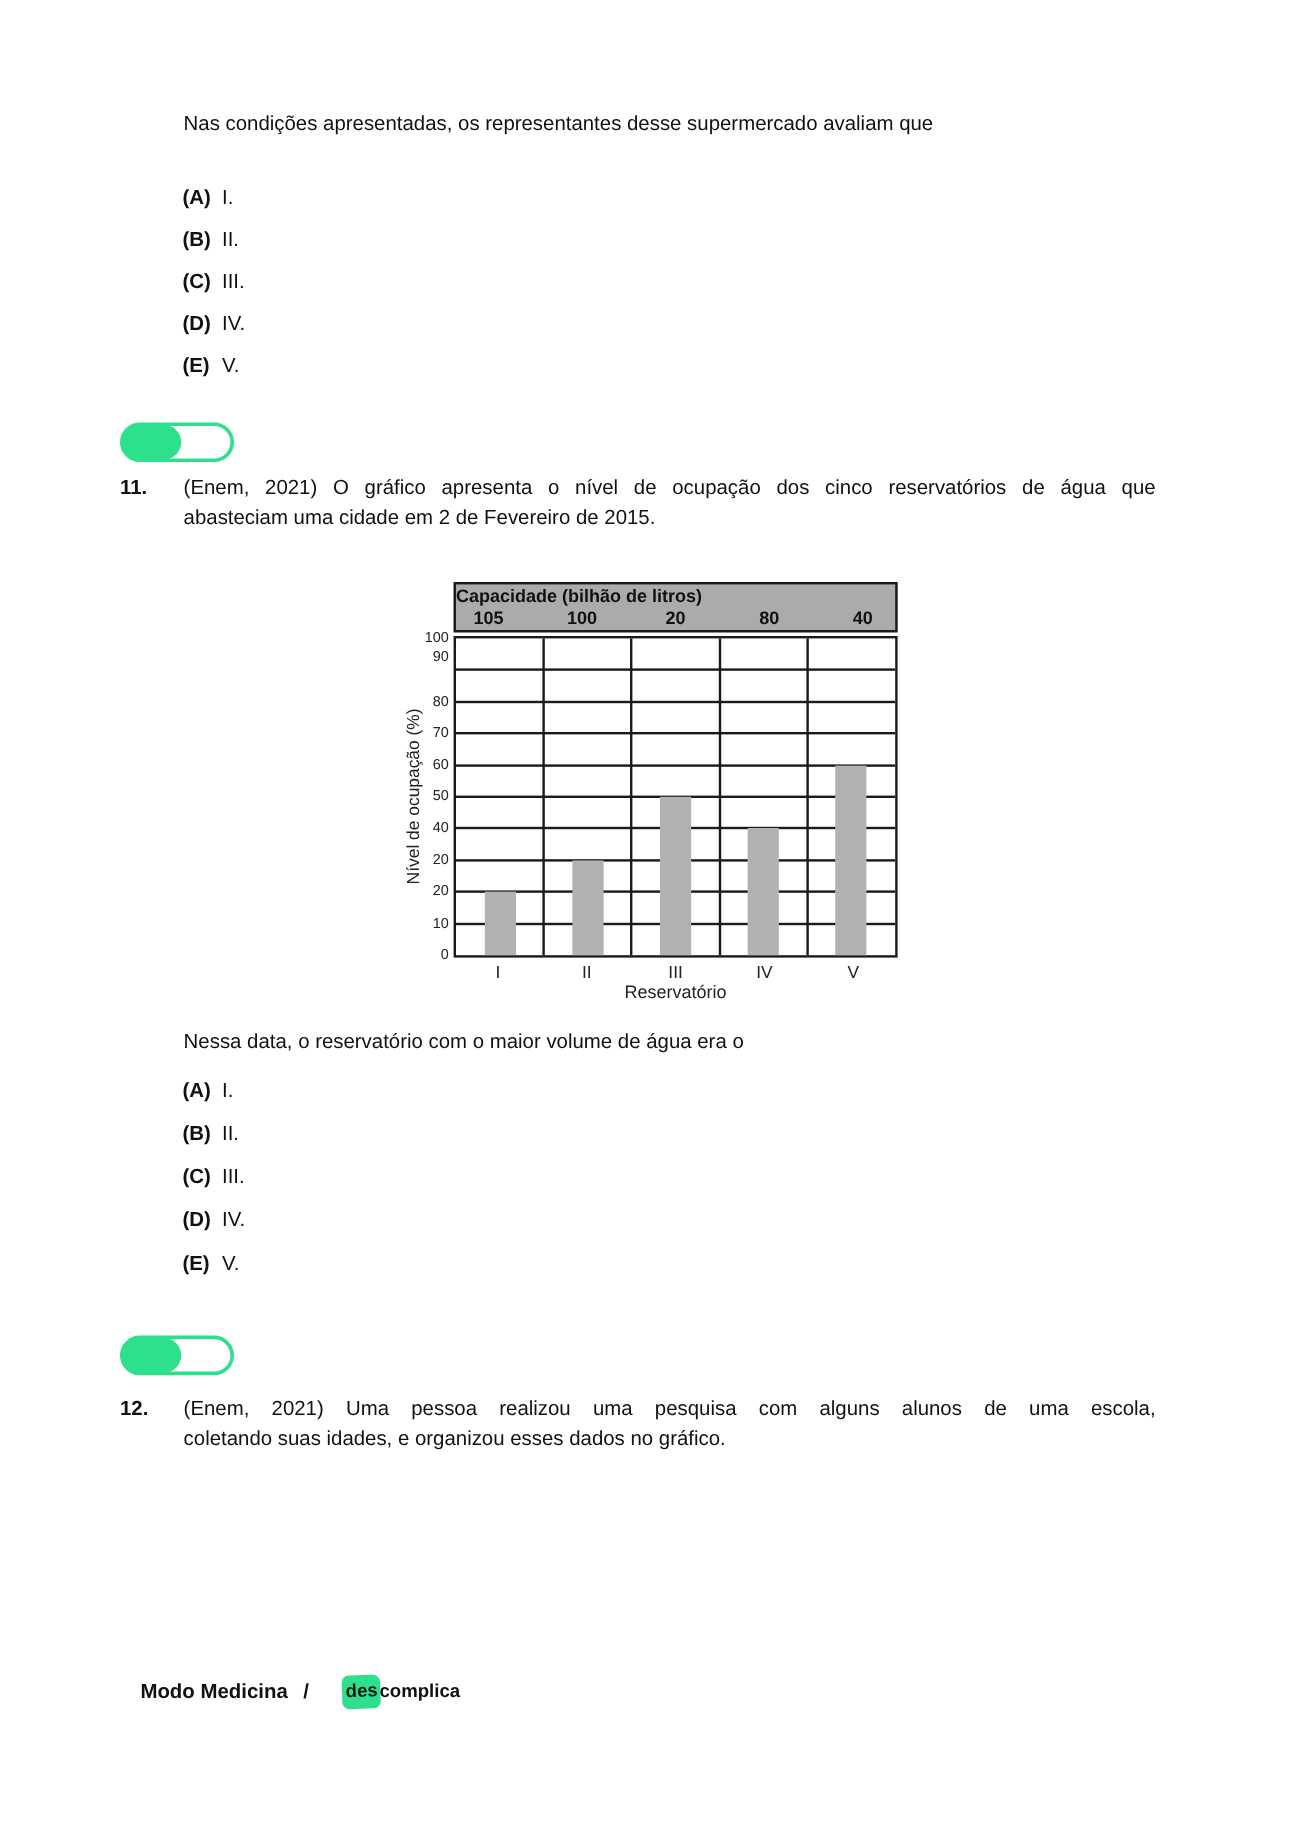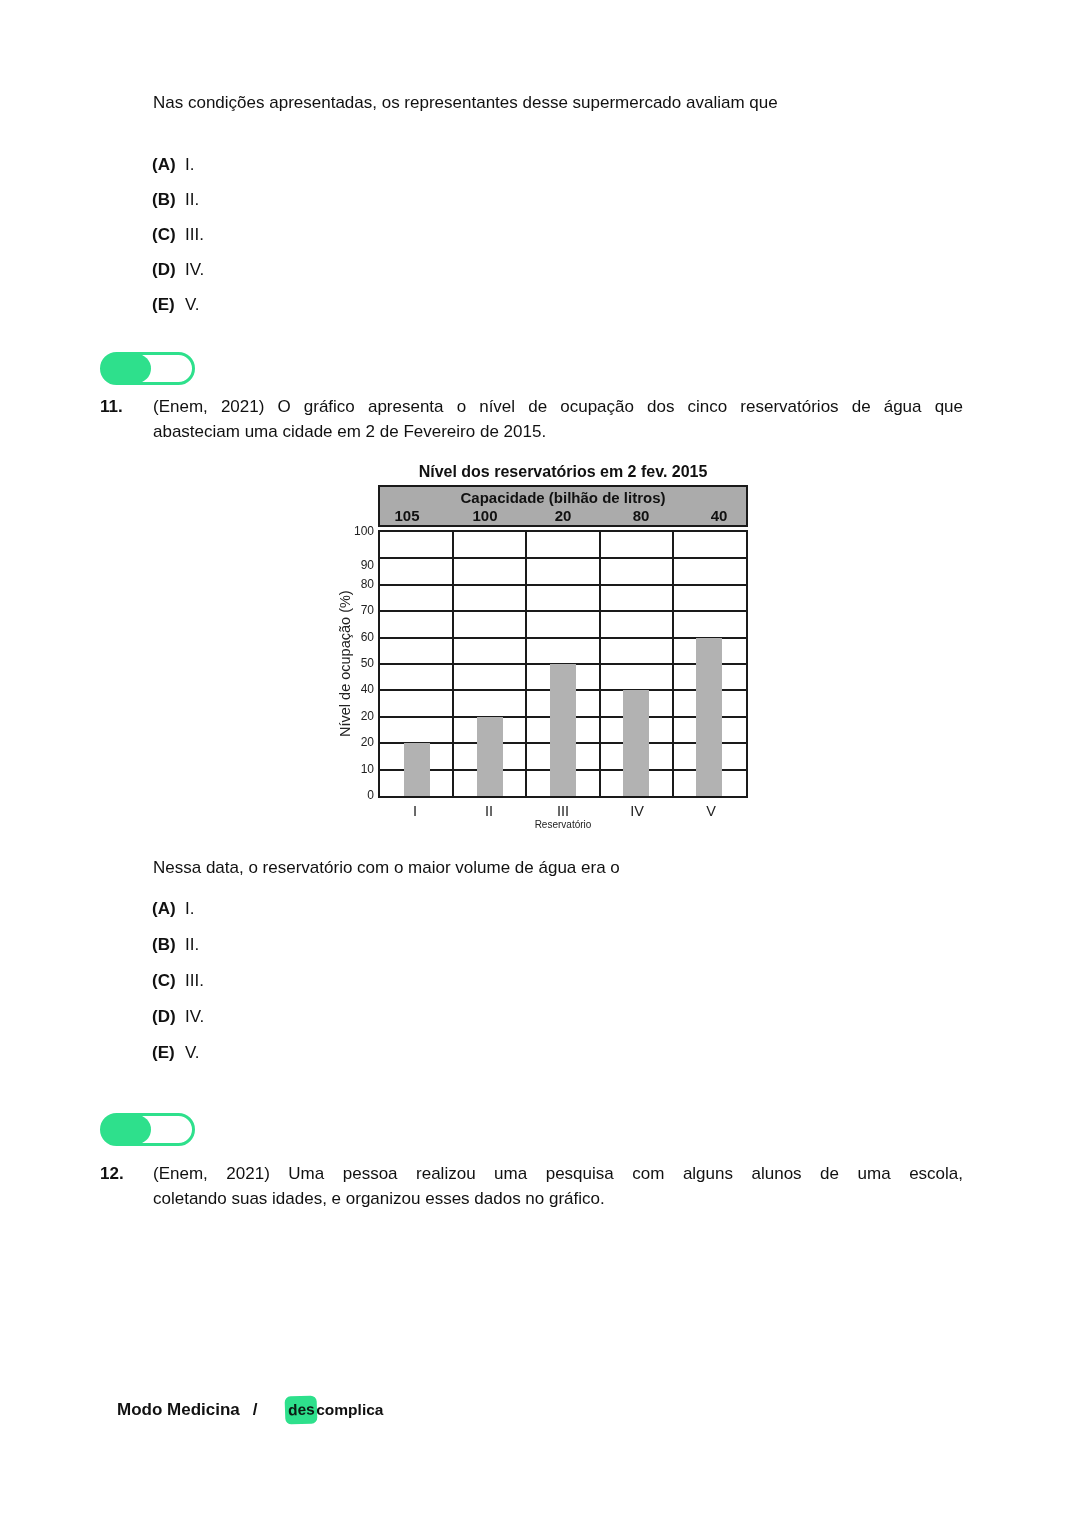--- a/index.html
+++ b/index.html
@@ -37,21 +37,21 @@
   .chart-wrap { position:absolute; left:335px; top:462px; width:415px; height:382px; }
   .chart-title {
     position:absolute; left:43px; top:0; width:370px;
     text-align:center; font-weight:bold; font-size:16px; line-height:20px;
   }
   .cap-band {
     position:absolute; left:43px; top:23px; width:370px; height:42px;
     background:#ababab; border:2px solid #1a1a1a;
   }
   .cap-band .cap-title {
-    text-align:center; font-weight:bold; font-size:15px; line-height:19px; padding-top:1px;
+    font-weight:bold; font-size:15px; line-height:19px; padding-top:1px;
   }
   .cap-band .cap-values { display:flex;gap:24px; }
   .cap-band .cap-values div {
     flex:1; text-align:center; font-weight:bold; font-size:15px; line-height:18px;
   }
   .plot {
     position:absolute; left:43px; top:68px; width:370px; height:268px;
     border:2px solid #1a1a1a; background:#ffffff;
   }
   .gridline { position:absolute; left:0; width:100%; height:2px; background:#1a1a1a; }
@@ -63,21 +63,21 @@
   }
   .ylabel {
     position:absolute; left:2px; top:68px; width:22px; height:268px;
     writing-mode:vertical-rl; transform:rotate(180deg);
     text-align:center; font-size:14.5px; color:#222; white-space:nowrap;
   }
   .cats { position:absolute; left:43px; top:341px; width:370px; display:flex; }
   .cats div { flex:1; text-align:center; font-size:14.5px; color:#222; }
   .xlabel {
     position:absolute; left:43px; top:357px; width:370px;
-    text-align:center; font-size:10px; color:#222;
+    text-align:center; font-size:15px; color:#222;
   }
   
   .footer { position:absolute; left:117px; top:1396px; display:flex; align-items:center; }
   .footer .brand { font-weight:bold; font-size:17px; }
   .footer .sep { font-weight:bold; font-size:17px; margin-left:13px; }
   .footer .logo { margin-left:27px; display:flex; align-items:center; }
   .footer .logo .des {
     display:inline-block; background:var(--green); color:#0c1b14;
     font-weight:bold; font-size:15.5px; padding:5px 2px 5px 3px;
     border-radius:6px; transform:rotate(-2deg);
@@ -105,21 +105,20 @@
     <div class="knob"></div>
   </div>
 
   <div class="abs q-number" style="left:100px; top:394px;">11.</div>
   <div class="abs body-text" style="left:153px; top:394px; width:810px;">
     <div class="jline">(Enem, 2021) O gráfico apresenta o nível de ocupação dos cinco reservatórios de água que</div>
     <div>abasteciam uma cidade em 2 de Fevereiro de 2015.</div>
   </div>
 
   <div class="chart-wrap">
-    <div class="chart-title">Nível dos reservatórios em 2 fev. 2015</div>
     <div class="cap-band">
       <div class="cap-title">Capacidade (bilhão de litros)</div>
       <div class="cap-values" id="cap-values">
           <div class="">105</div>
           <div class="">100</div>
           <div class="">20</div>
           <div class="">80</div>
           <div class="">40</div>
         </div>
     </div>
@@ -127,21 +126,21 @@
     <div id="yticks">
         <div class="ytick" style="top: 326px;">0</div>
         <div class="ytick" style="top: 299.6px;">10</div>
         <div class="ytick" style="top: 273.2px;">20</div>
         <div class="ytick" style="top: 246.8px;">20</div>
         <div class="ytick" style="top: 220.4px;">40</div>
         <div class="ytick" style="top: 194px;">50</div>
         <div class="ytick" style="top: 167.6px;">60</div>
         <div class="ytick" style="top: 141.2px;">70</div>
         <div class="ytick" style="top: 114.8px;">80</div>
-        <div class="ytick" style="top: 96px;">90</div>
+        <div class="ytick" style="top: 78px;">90</div>
         <div class="ytick" style="top: 62px;">100</div>
       </div>
     <div class="plot" id="plot">
         <div class="gridline" style="top: 236.6px;"></div>
         <div class="gridline" style="top: 210.2px;"></div>
         <div class="gridline" style="top: 183.8px;"></div>
         <div class="gridline" style="top: 157.4px;"></div>
         <div class="gridline" style="top: 131px;"></div>
         <div class="gridline" style="top: 104.6px;"></div>
         <div class="gridline" style="top: 78.2px;"></div>

